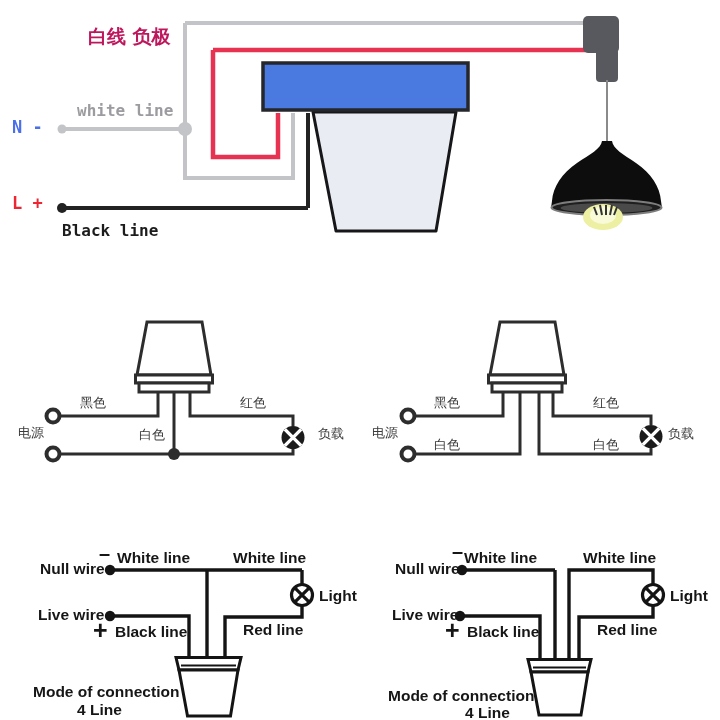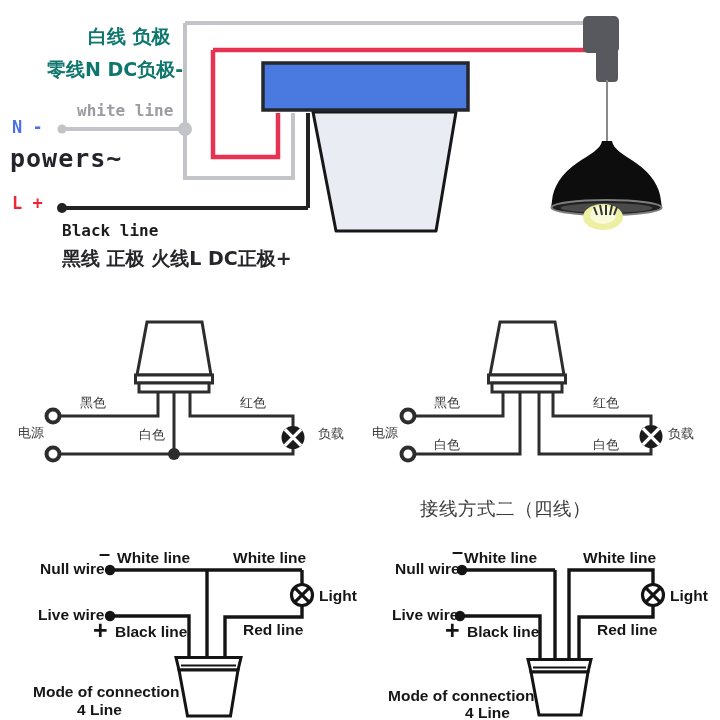--- a/index.html
+++ b/index.html
@@ -1,20 +1,20 @@
 <!DOCTYPE html>
 <html><head>
 <meta charset="utf-8">
 <style>
   html,body{margin:0;padding:0;background:#fff;}
   #app{position:relative;width:720px;height:720px;background:#ffffff;overflow:hidden;
        font-family:"Liberation Sans",sans-serif;}
   svg{position:absolute;left:0;top:0;}
   .lbl{position:absolute;white-space:nowrap;line-height:1;}
-  .cjk{font-family:"DejaVu Sans",sans-serif;font-weight:bold;color:#0f766e;font-size:19px;}
+  .cjk{font-family:"DejaVu Sans",sans-serif;font-weight:bold;color:#be185d;font-size:19px;}
   .cjk-mid{font-family:"DejaVu Sans",sans-serif;font-weight:500;color:#3a3a3a;font-size:13px;}
   .cjk-cap{font-family:"DejaVu Sans",sans-serif;font-weight:500;color:#3c3c3c;font-size:18.5px;letter-spacing:.5px;}
   .mono{font-family:"DejaVu Sans Mono",monospace;font-weight:bold;}
   .bot{font-family:"Liberation Sans",sans-serif;font-weight:bold;color:#161616;font-size:15.5px;}
   .sign{font-family:"Liberation Sans",sans-serif;font-weight:bold;color:#161616;}
 </style>
 </head>
 <body>
 
 <div id="app">
@@ -141,41 +141,37 @@
       </g>
       <g fill="#ffffff" stroke-width="3">
         <polygon points="528,659.5 591,659.5 588,672 531,672"></polygon>
         <path d="M533,667.5 H586" stroke-width="2.2"></path>
         <polygon points="531,672 588,672 581,715 539,715"></polygon>
       </g>
     </g>
   </svg>
 
   <div class="lbl cjk" style="left:88px;top:27px;">白线 负极</div>
-  <div class="lbl cjk" style="left:47px;top:60px;">零线N DC负极-</div>
   <div class="lbl mono" style="left:77px;top:103px;font-size:16px;color:#9b9ba0;">white line</div>
   <div class="lbl mono" style="left:12px;top:119px;font-size:17px;color:#4a6fe8;">N -</div>
-  <div class="lbl mono" style="left:10px;top:146px;font-size:25px;color:#23242c;letter-spacing:1px;">powers~</div>
   <div class="lbl mono" style="left:12px;top:195px;font-size:17px;color:#ee2633;">L +</div>
   <div class="lbl mono" style="left:62px;top:223px;font-size:16px;color:#1c1c1c;">Black line</div>
-  <div class="lbl cjk" style="left:62px;top:249px;color:#26262a;">黑线 正极 火线L DC正极+</div>
 
   <div class="lbl cjk-mid" style="left:80px;top:396px;">黑色</div>
   <div class="lbl cjk-mid" style="left:240px;top:396px;">红色</div>
   <div class="lbl cjk-mid" style="left:139px;top:428px;">白色</div>
   <div class="lbl cjk-mid" style="left:18px;top:426px;">电源</div>
   <div class="lbl cjk-mid" style="left:318px;top:427px;">负载</div>
 
   <div class="lbl cjk-mid" style="left:434px;top:396px;">黑色</div>
   <div class="lbl cjk-mid" style="left:593px;top:396px;">红色</div>
   <div class="lbl cjk-mid" style="left:434px;top:438px;">白色</div>
   <div class="lbl cjk-mid" style="left:593px;top:438px;">白色</div>
   <div class="lbl cjk-mid" style="left:372px;top:426px;">电源</div>
   <div class="lbl cjk-mid" style="left:668px;top:427px;">负载</div>
-  <div class="lbl cjk-cap" style="left:420px;top:500px;">接线方式二（四线）</div>
 
   <div class="lbl bot" style="left:40px;top:561px;">Null wire</div>
   <div class="lbl sign" style="left:99px;top:543px;font-size:20px;">–</div>
   <div class="lbl bot" style="left:117px;top:550px;">White line</div>
   <div class="lbl bot" style="left:233px;top:550px;">White line</div>
   <div class="lbl bot" style="left:319px;top:588px;">Light</div>
   <div class="lbl bot" style="left:38px;top:607px;">Live wire</div>
   <div class="lbl sign" style="left:93px;top:618px;font-size:25px;">+</div>
   <div class="lbl bot" style="left:115px;top:624px;">Black line</div>
   <div class="lbl bot" style="left:243px;top:622px;">Red line</div>

